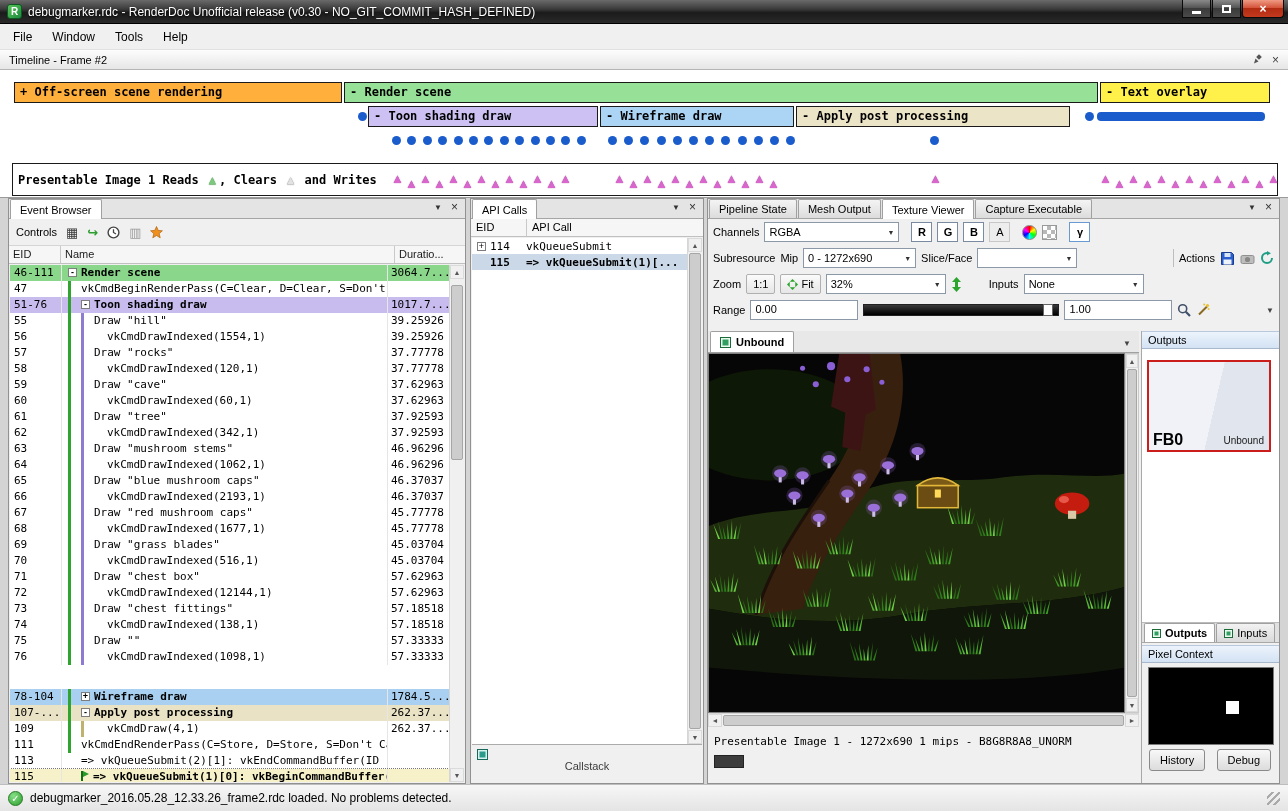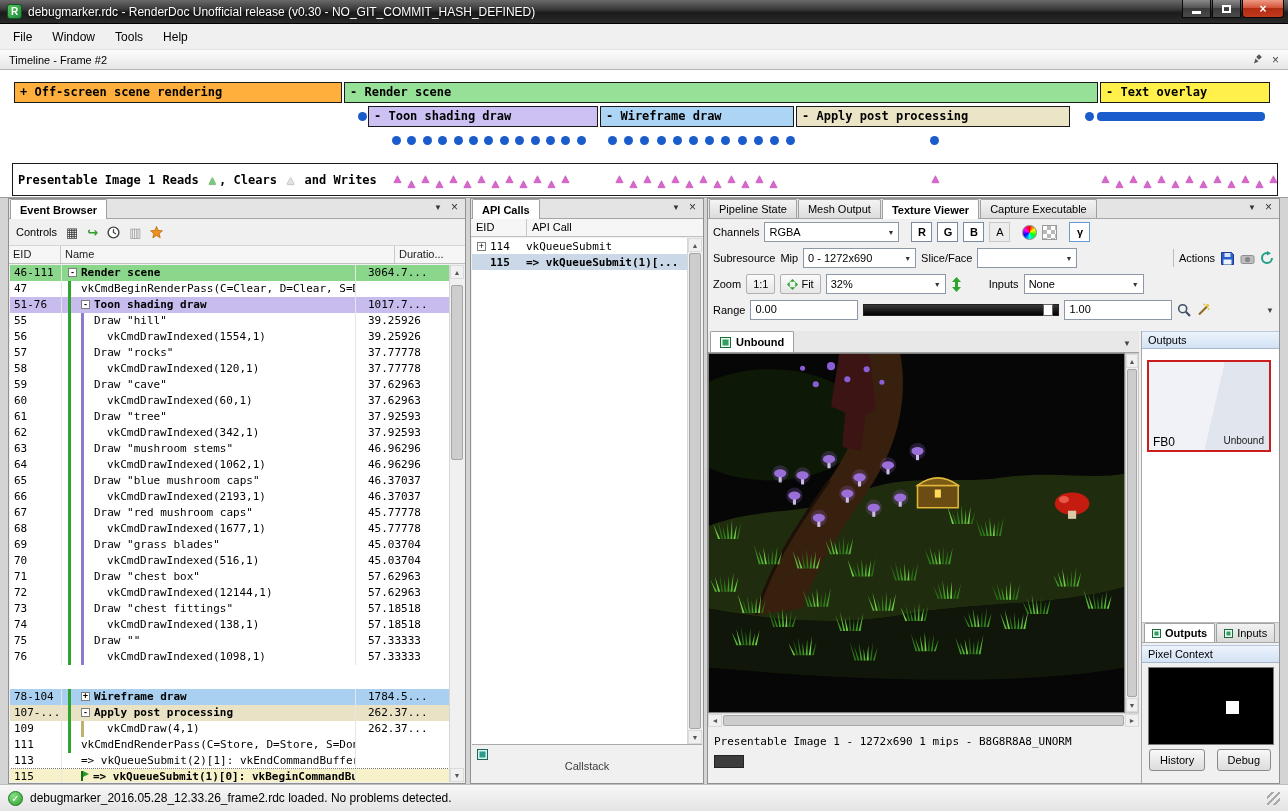--- a/index.html
+++ b/index.html
@@ -39,38 +39,38 @@
   .tri-cluster{position:absolute;top:8px;display:flex}
   .tri-cluster .tri{width:14px;font-size:13px}
   .tri-cluster .tri:nth-child(even){transform:translateY(5px)}
 
   .workspace{position:absolute;top:198px;left:0;right:0;bottom:27px;background:#d4d4d4}
 
   
   .panel{position:absolute;top:198px;height:586px;background:#f0f0f0;border:1px solid #919191}
   .tabstrip{height:20px;background:#e4e4e4;display:flex;align-items:flex-end;padding-left:1px;border-bottom:1px solid #a5a5a5}
   .tab{height:19px;display:flex;align-items:center;padding:0 9px;font-size:11px;background:linear-gradient(#f4f4f4,#dcdcdc);border:1px solid #a0a0a0;border-bottom:none;border-radius:2px 2px 0 0;margin-right:1px;white-space:nowrap}
-  .tab.active{background:#fff;height:20px;margin-bottom:-1px;font-weight:bold;position:relative;z-index:2}
+  .tab.active{background:#fff;height:20px;margin-bottom:-1px;font-weight:normal;position:relative;z-index:2}
   .dockbtns{margin-left:auto;display:flex;align-items:center;gap:9px;padding:0 7px 4px 0;color:#333}
   .dockbtns span{font-size:8px}
 
   
   #event-panel{left:8px;width:458px}
   .eb-toolbar{height:27px;display:flex;align-items:center;gap:9px;padding:0 7px;background:#f0f0f0;border-bottom:1px solid #d5d5d5;font-size:11px}
   .tico{font-size:13px;line-height:1}
   .eb-head{display:flex;height:18px;background:#f6f6f6;border-bottom:1px solid #c0c0c0;font-size:11px;color:#1a1a1a}
   .eb-head>div{padding:2px 4px;border-right:1px solid #c9c9c9;overflow:hidden;white-space:nowrap}
   .hc-eid{width:52px;flex:none}
   .hc-name{flex:1}
   .hc-dur{width:70px;flex:none;border-right:none!important}
   .eb-rows{position:absolute;top:66px;bottom:1px;left:1px;right:16px;background:#fff;overflow:hidden}
   .ev-row{display:flex;height:16px;font-family:"DejaVu Sans Mono","Liberation Mono",monospace;font-size:11px;line-height:16px;white-space:nowrap}
   .ev-eid{width:52px;flex:none;padding-left:4px;border-right:1px solid #e6e6e6;overflow:hidden}
   .ev-name{flex:1;position:relative;overflow:hidden}
-  .ev-dur{width:94px;flex:none;padding-left:12px;border-left:1px solid #e6e6e6;overflow:hidden}
+  .ev-dur{width:62px;flex:none;padding-left:3px;border-left:1px solid #e6e6e6;overflow:hidden}
   .strip{position:absolute;top:0;bottom:0;width:3px}
   .ev-label{display:inline-block}
   .expander{display:inline-block;width:9px;height:9px;border:1px solid #7d7d7d;background:#fff;line-height:7px;text-align:center;font-size:9px;font-family:"Liberation Sans",sans-serif;vertical-align:1px;margin-right:4px}
   .curflag{display:inline-block;width:9px;height:10px;margin-right:3px;position:relative;vertical-align:-1px}
   .curflag::before{content:'';position:absolute;left:0;top:0;width:2px;height:10px;background:#156a15}
   .curflag::after{content:'';position:absolute;left:2px;top:0;border-top:3.5px solid transparent;border-bottom:3.5px solid transparent;border-left:6px solid #2a9a2a}
 
   
   .vscroll{position:absolute;top:66px;bottom:1px;right:1px;width:15px;background:#f0f0f0;border-left:1px solid #d6d6d6}
   .sb-arrow{position:absolute;left:0;right:0;height:14px;background:#f0f0f0;border:1px solid #dadada;color:#555;font-size:7px;display:flex;align-items:center;justify-content:center}
@@ -119,21 +119,21 @@
   .tex-vscroll{position:absolute;top:154px;left:417px;width:14px;height:360px;background:#f0f0f0;border:1px solid #c9c9c9}
   .tex-hscroll{top:514px;left:0;width:431px}
   .tex-status{position:absolute;top:536px;left:6px;width:420px;font-size:11px;white-space:nowrap}
   .tex-swatch{position:absolute;top:556px;left:6px;width:30px;height:13px;background:#3c3c3c;border:1px solid #222}
 
   
   .sidebar{position:absolute;top:132px;left:433px;right:0;bottom:0;background:#f0f0f0;border-left:1px solid #a8a8a8}
   .sb-header{height:18px;background:linear-gradient(#ecf3fc,#d3e2f4);border-top:1px solid #b9c8dc;border-bottom:1px solid #a8b8cc;font-size:11px;padding:2px 6px}
   .thumb-list{position:absolute;top:18px;left:0;right:0;height:274px;background:#fff;border-bottom:1px solid #bbb}
   .fb-thumb{position:absolute;left:5px;top:11px;width:124px;height:92px;border:2px solid #cc1d1d;background:linear-gradient(103deg,#f0f2f7 54%,#e0e5ee 54%)}
-  .fb-label{position:absolute;left:4px;bottom:1px;font-weight:normal;font-size:12px}
+  .fb-label{position:absolute;left:4px;bottom:1px;font-weight:bold;font-size:16px}
   .fb-status{position:absolute;right:5px;bottom:4px;font-size:10px;color:#1a1a1a}
   .sb-tabs{position:absolute;top:292px;left:0;right:0;height:20px;background:#e0e0e0;display:flex;align-items:flex-end;padding-left:2px;border-bottom:1px solid #a8a8a8}
   .sb-tab{height:19px;display:flex;align-items:center;gap:4px;padding:0 7px;font-size:11px;border:1px solid #a0a0a0;border-bottom:none;border-radius:2px 2px 0 0;background:linear-gradient(#f2f2f2,#d9d9d9);margin-right:1px}
   .sb-tab.active{background:#fff;font-weight:bold}
   .pc-header-pos{position:absolute;top:314px;left:0;right:0}
   .pc-box{position:absolute;top:336px;left:6px;right:5px;height:78px;background:#000;border:1px solid #7a7a7a}
   .pc-sq{position:absolute;left:62%;top:44%;width:13px;height:13px;background:#fff}
   .sb-btn{position:absolute;height:22px;border:1px solid #8a8a8a;border-radius:3px;background:linear-gradient(#f8f8f8,#dcdcdc);font-size:11px;display:flex;align-items:center;justify-content:center;padding:0 10px}
 
   

